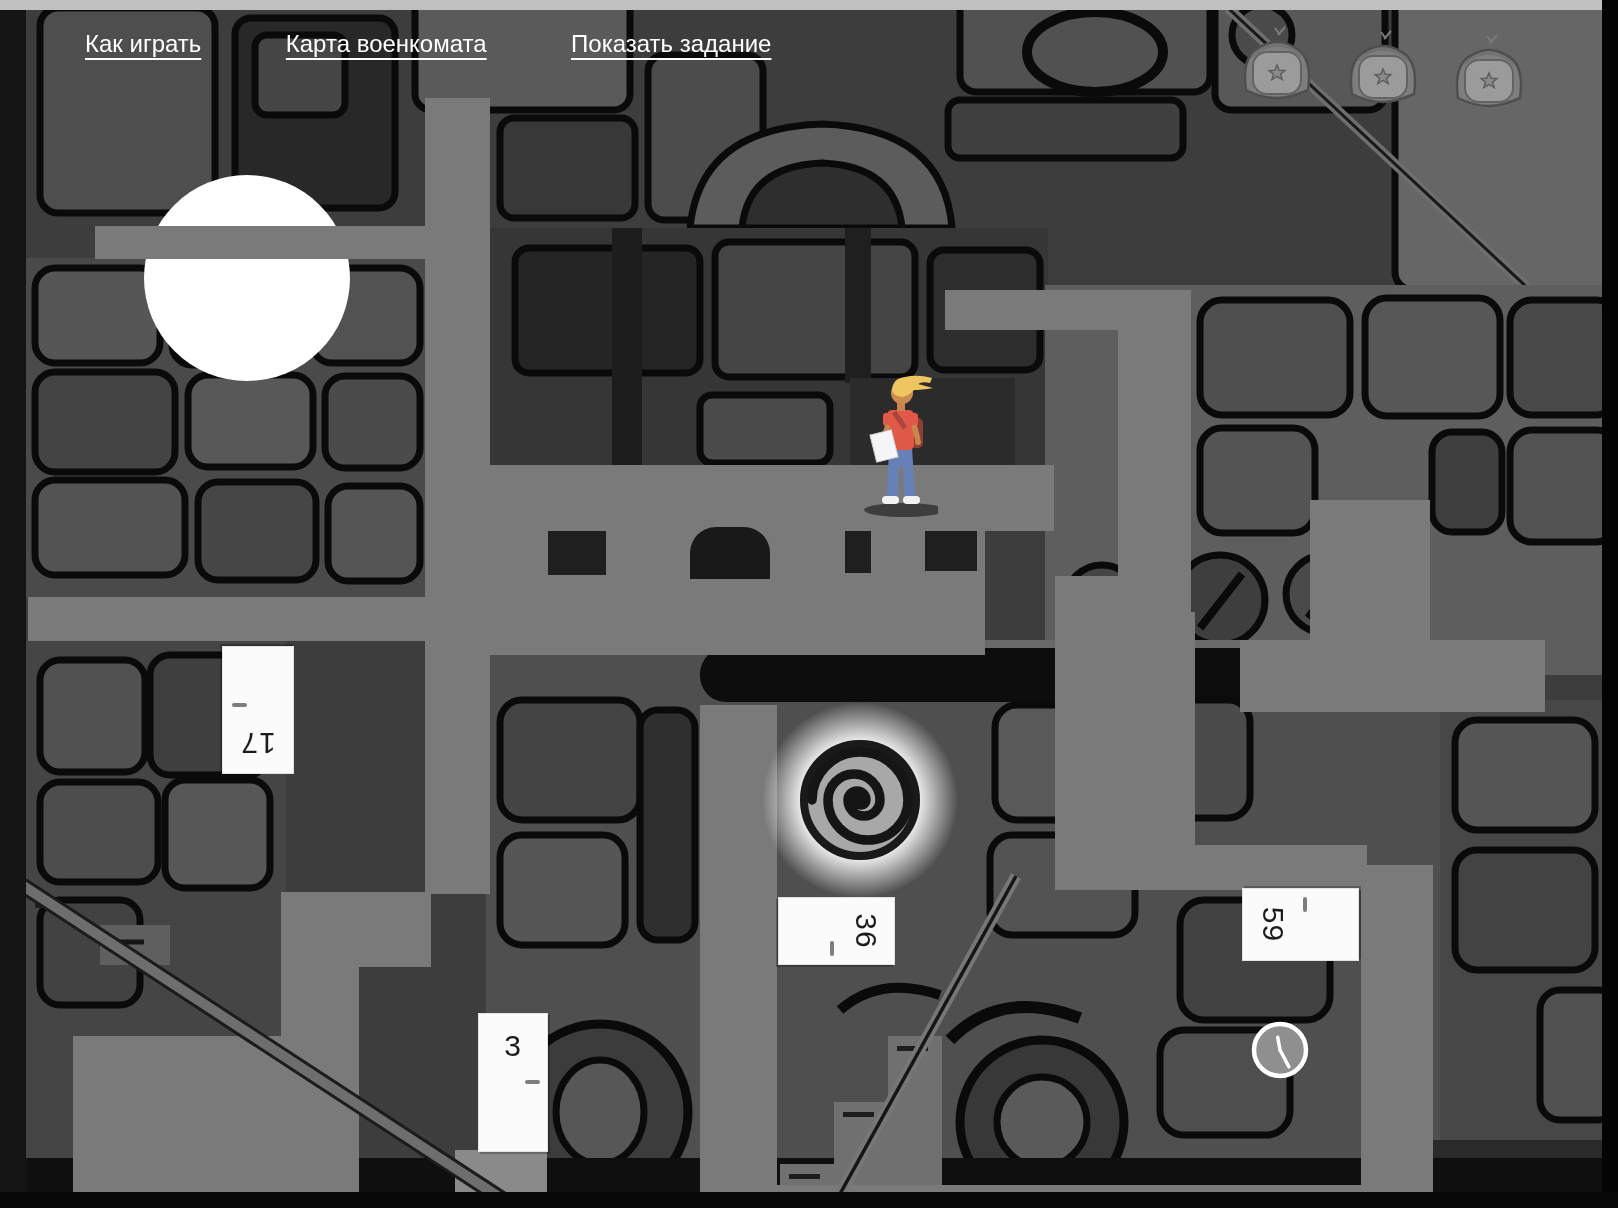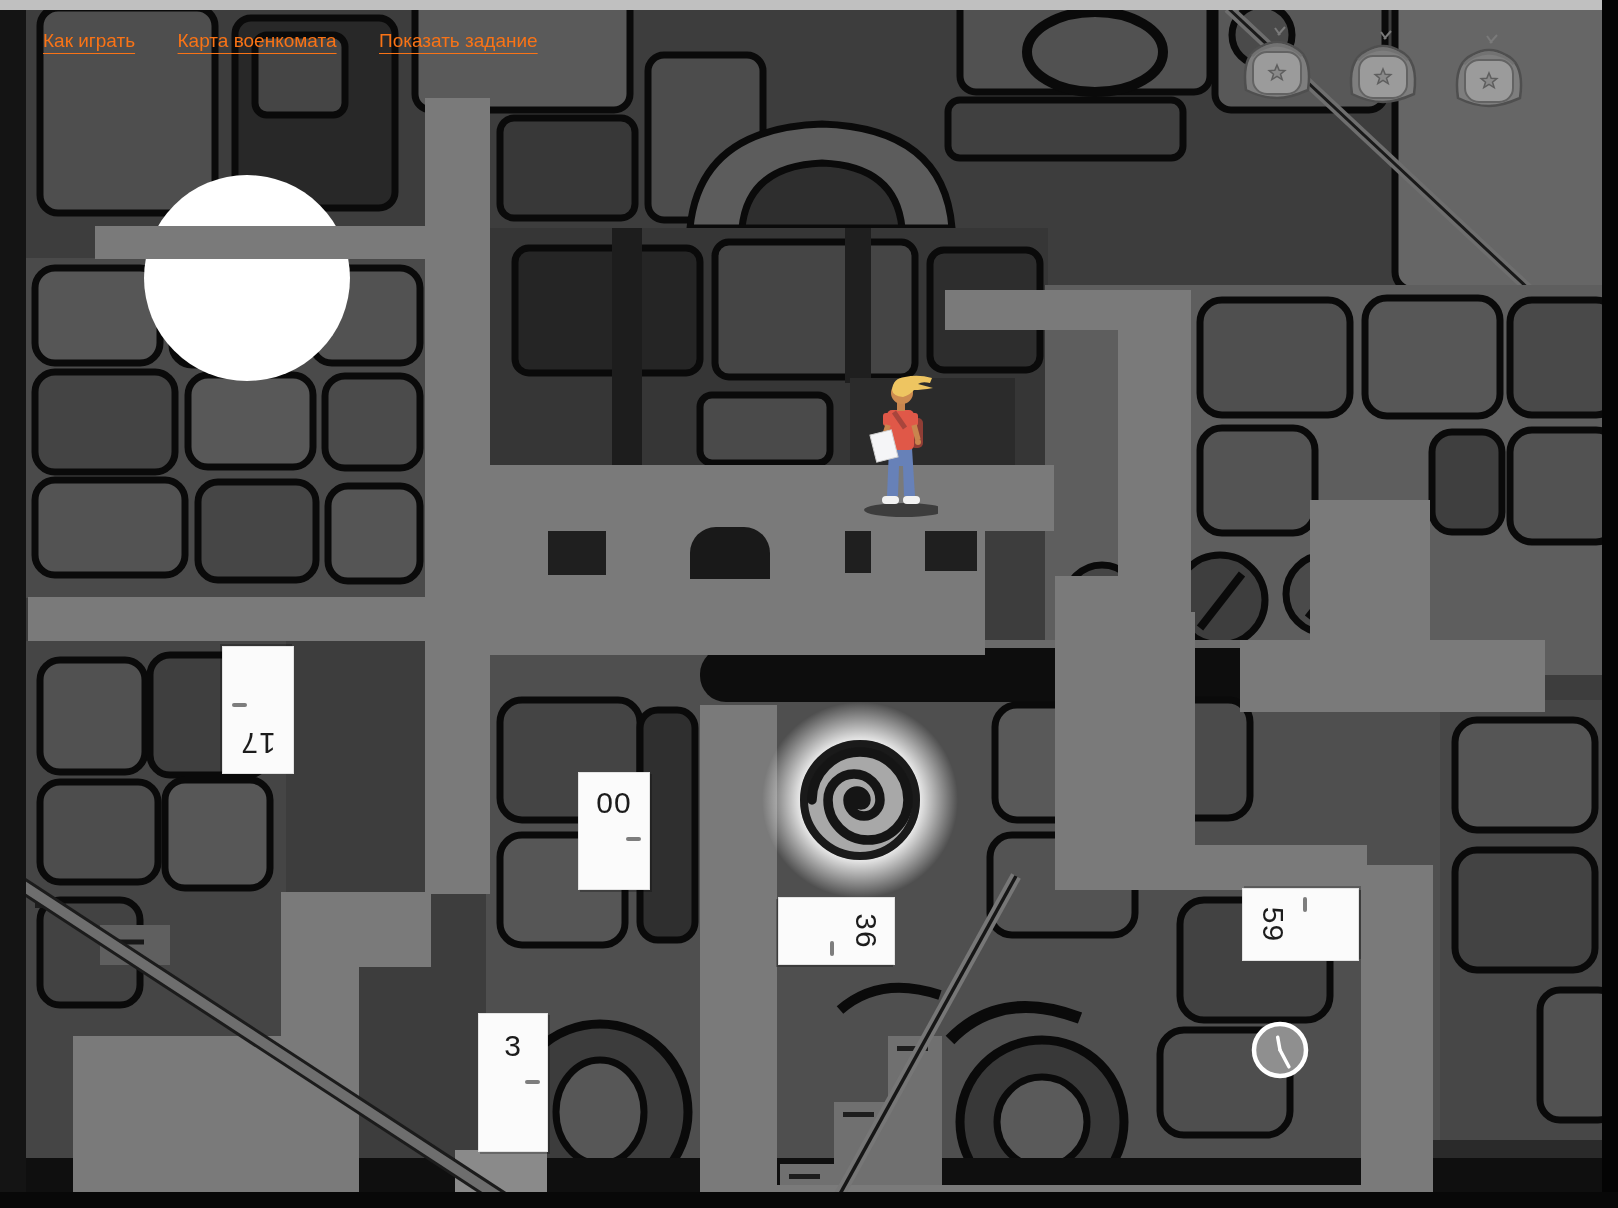--- a/index.html
+++ b/index.html
@@ -27,22 +27,22 @@
   .door .handle{position:absolute;width:15px;height:4px;background:#7d7d7d;border-radius:2px;}
   .rotwrap{position:absolute;left:0;top:0;transform-origin:0 0;}
   
   #spiral{position:absolute;left:760px;top:700px;z-index:16;}
   #clock{position:absolute;left:1248px;top:1018px;z-index:16;}
   #character{position:absolute;left:858px;top:368px;z-index:17;}
   
   .badge{position:absolute;z-index:30;}
   
   #menu{position:absolute;left:43px;top:30px;z-index:60;}
-  #menu a{color:#f97316;text-decoration:underline;text-underline-offset:6px;font-size:19px;
-          margin-right:38px;cursor:pointer;}
+  #menu a{color:#ffffff;text-decoration:underline;text-underline-offset:6px;font-size:24px;
+          margin-right:38px;cursor:pointer;padding-left:42px;}
   
   .edge{position:absolute;z-index:50;}
   #edge-top{left:0;top:0;width:1618px;height:10px;background:#c0c0c0;}
   #edge-left{left:0;top:10px;width:26px;height:1198px;background:#141414;}
   #edge-right{left:1602px;top:0;width:16px;height:1208px;background:#040404;}
   #edge-bottom{left:0;top:1192px;width:1618px;height:16px;background:#080808;}
 </style>
 </head>
 <body>
 
@@ -201,25 +201,20 @@
   </svg>
 
   <div class="door" style="left:222px;top:646px;width:72px;height:128px;">
     <div class="rotwrap" style="width:72px;height:128px;transform:rotate(180deg);transform-origin:36px 64px;">
       <div class="face"></div>
       <span class="num" style="top:14px;">17</span>
       <div class="handle" style="right:10px;top:52%;"></div>
     </div>
   </div>
 
-  <div class="door" style="left:578px;top:772px;width:72px;height:118px;">
-    <div class="face"></div>
-    <span class="num" style="top:14px;">00</span>
-    <div class="handle" style="right:9px;top:55%;"></div>
-  </div>
 
   <div class="door" style="left:778px;top:897px;width:117px;height:68px;">
     <div class="rotwrap" style="width:68px;height:117px;transform:translateX(117px) rotate(90deg);">
       <div class="face"></div>
       <span class="num" style="top:12px;">36</span>
       <div class="handle" style="right:9px;top:52%;"></div>
     </div>
   </div>
 
   <div class="door" style="left:478px;top:1013px;width:70px;height:139px;">

